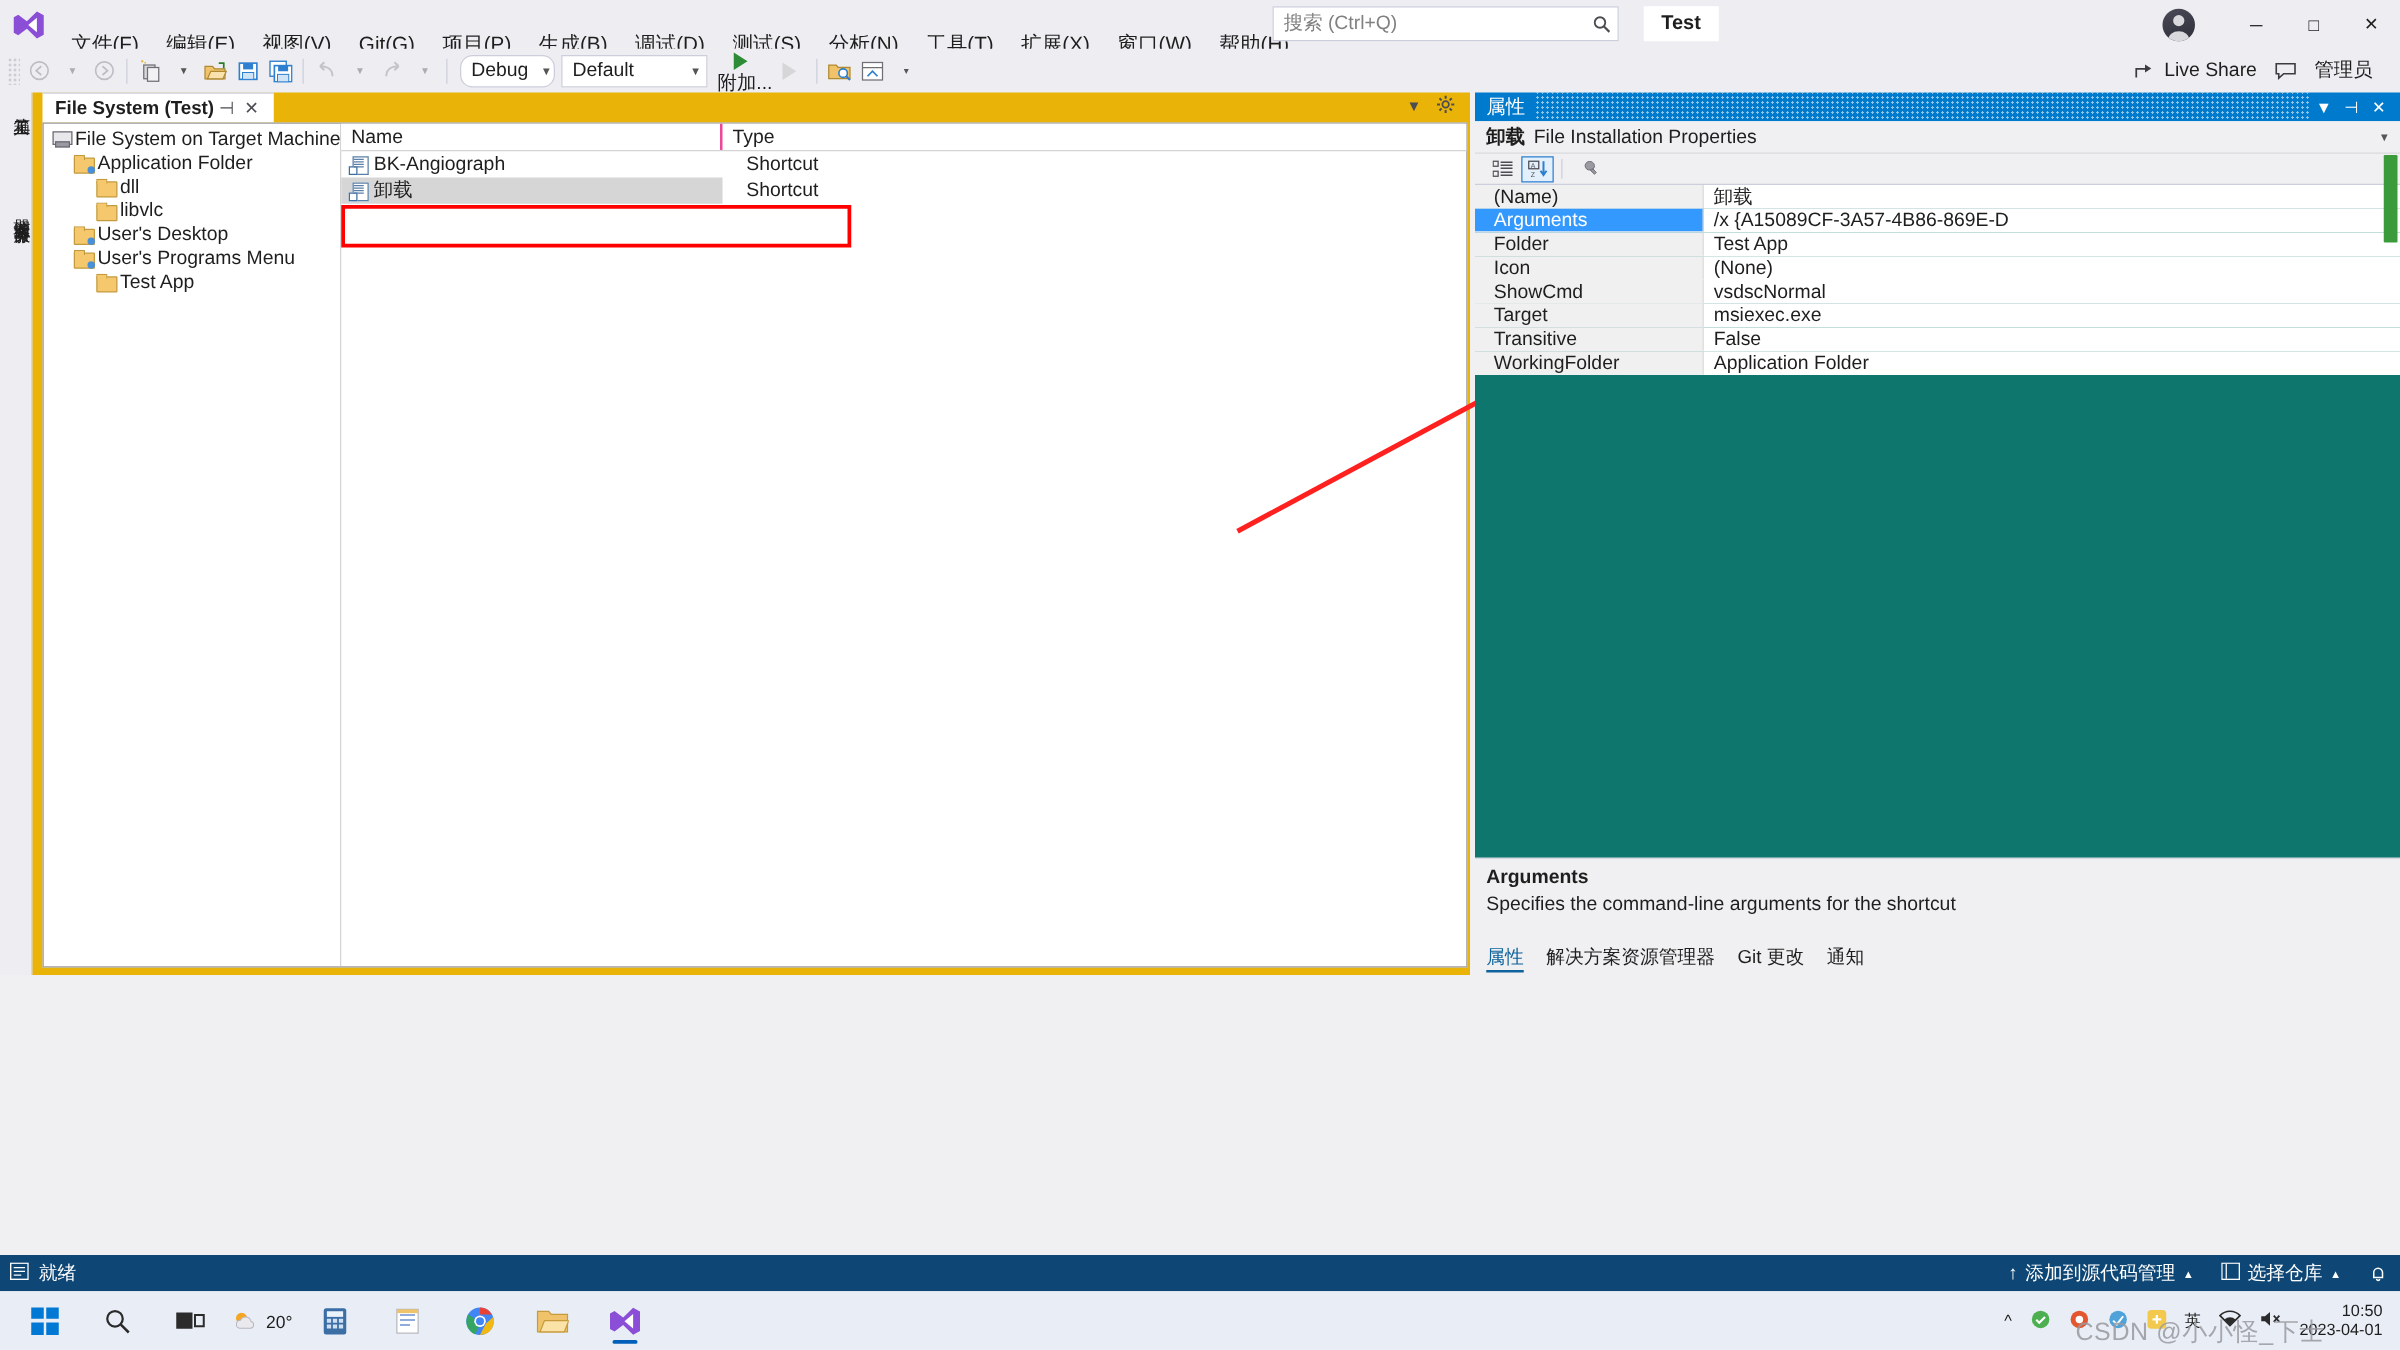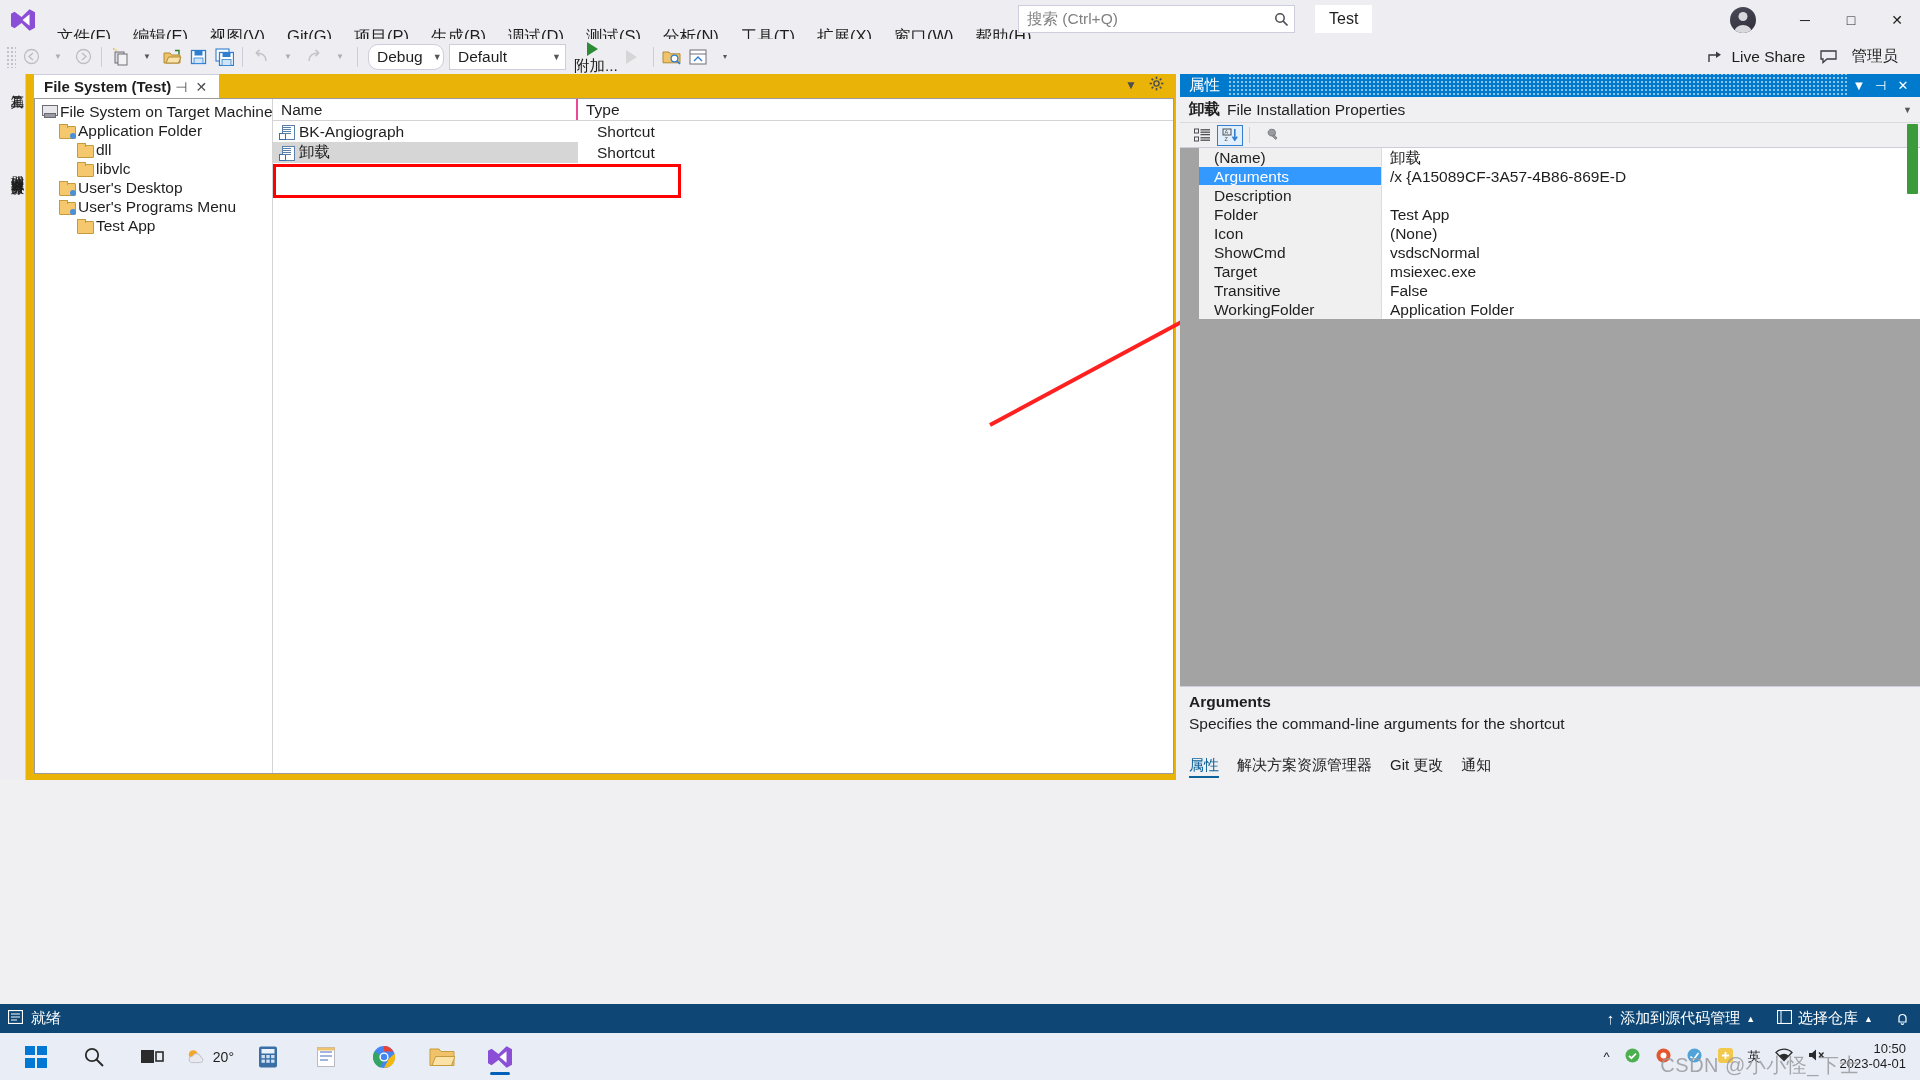--- a/index.html
+++ b/index.html
@@ -35,21 +35,21 @@
     flex: 1; border: none; outline: none; height: 26px; padding: 0 8px;
     font-family: "Liberation Sans", sans-serif; font-size: 15.5px; color: #1e1e1e;
     background: transparent;
   }
   .searchbox input::placeholder { color: #818181; }
   .search-ico { width: 26px; display: flex; align-items: center; justify-content: center; color: #5a5a5a; }
 
   .solution-chip {
     position: absolute; left: 1315px; top: 5px; height: 28px;
     padding: 0 14px; background: #ffffff; display: flex; align-items: center;
-    font-size: 16px; font-weight: normal; color: #1e1e1e;
+    font-size: 16px; font-weight: bold; color: #1e1e1e;
   }
 
   .win-right { position: absolute; right: 0; top: 0; height: 39px; display: flex; align-items: center; }
   .acct-circle {
     width: 26px; height: 26px; border-radius: 50%;
     background: linear-gradient(160deg,#4a4a58 0%,#2f2f3a 100%);
     margin-right: 26px; position: relative; overflow: hidden;
   }
   .acct-circle:after {
     content:""; position:absolute; left:50%; top:5px; transform:translateX(-50%);
@@ -217,21 +217,21 @@
   .props-obj .objarrow { position:absolute; right:8px; font-size:9px; color:#555; }
 
   .props-toolbar {
     height:25px; background:#f0f0f2; display:flex; align-items:center; padding-left:9px;
     border-bottom:1px solid #cccedb; gap:2px;
   }
   .ptb { width:26px; height:21px; display:flex; align-items:center; justify-content:center; }
   .ptb.active { border:1px solid #2f7fd0; background:#e3f0fb; }
   .ptb-sep { width:1px; height:16px; background:#cccedb; margin:0 4px; }
 
-  .grid { flex:1; background:#a3a3a3; overflow:hidden; position:relative;padding-left:19px; }
+  .grid { flex:1; background:#0f766e; overflow:hidden; position:relative; }
   .grow { display:flex; height:19px; font-size:15.5px; color:#1e1e1e; }
   .gkey { width:183px; padding-left:15px; line-height:19px; background:#f0f0f0; border-right:1px solid #dcdcdc; border-bottom:1px solid #f0f0f0; }
   .gval { flex:1; padding-left:8px; line-height:19px; background:#ffffff; white-space:nowrap; overflow:hidden; }
   .grow.sel .gkey { background:#3399ff; color:#ffffff; }
   .grow.sel .gval { background:#ffffff; color:#1e1e1e; }
 
   .props-desc {
     height:68px; background:#f0f0f2; border-top:1px solid #cccedb; padding: 6px 10px 0 9px;
   }
   .pd-title { font-size:15.5px; font-weight:bold; color:#1e1e1e; }
@@ -624,24 +624,20 @@
     <div class="grid">
       <div class="grow">
         <div class="gkey">(Name)</div>
         <div class="gval">卸载</div>
       </div>
       <div class="grow sel">
         <div class="gkey">Arguments</div>
         <div class="gval">/x {A15089CF-3A57-4B86-869E-D</div>
       </div>
       <div class="grow">
-        <div class="gkey">Description</div>
-        <div class="gval"></div>
-      </div>
-      <div class="grow">
         <div class="gkey">Folder</div>
         <div class="gval">Test App</div>
       </div>
       <div class="grow">
         <div class="gkey">Icon</div>
         <div class="gval">(None)</div>
       </div>
       <div class="grow">
         <div class="gkey">ShowCmd</div>
         <div class="gval">vsdscNormal</div>

